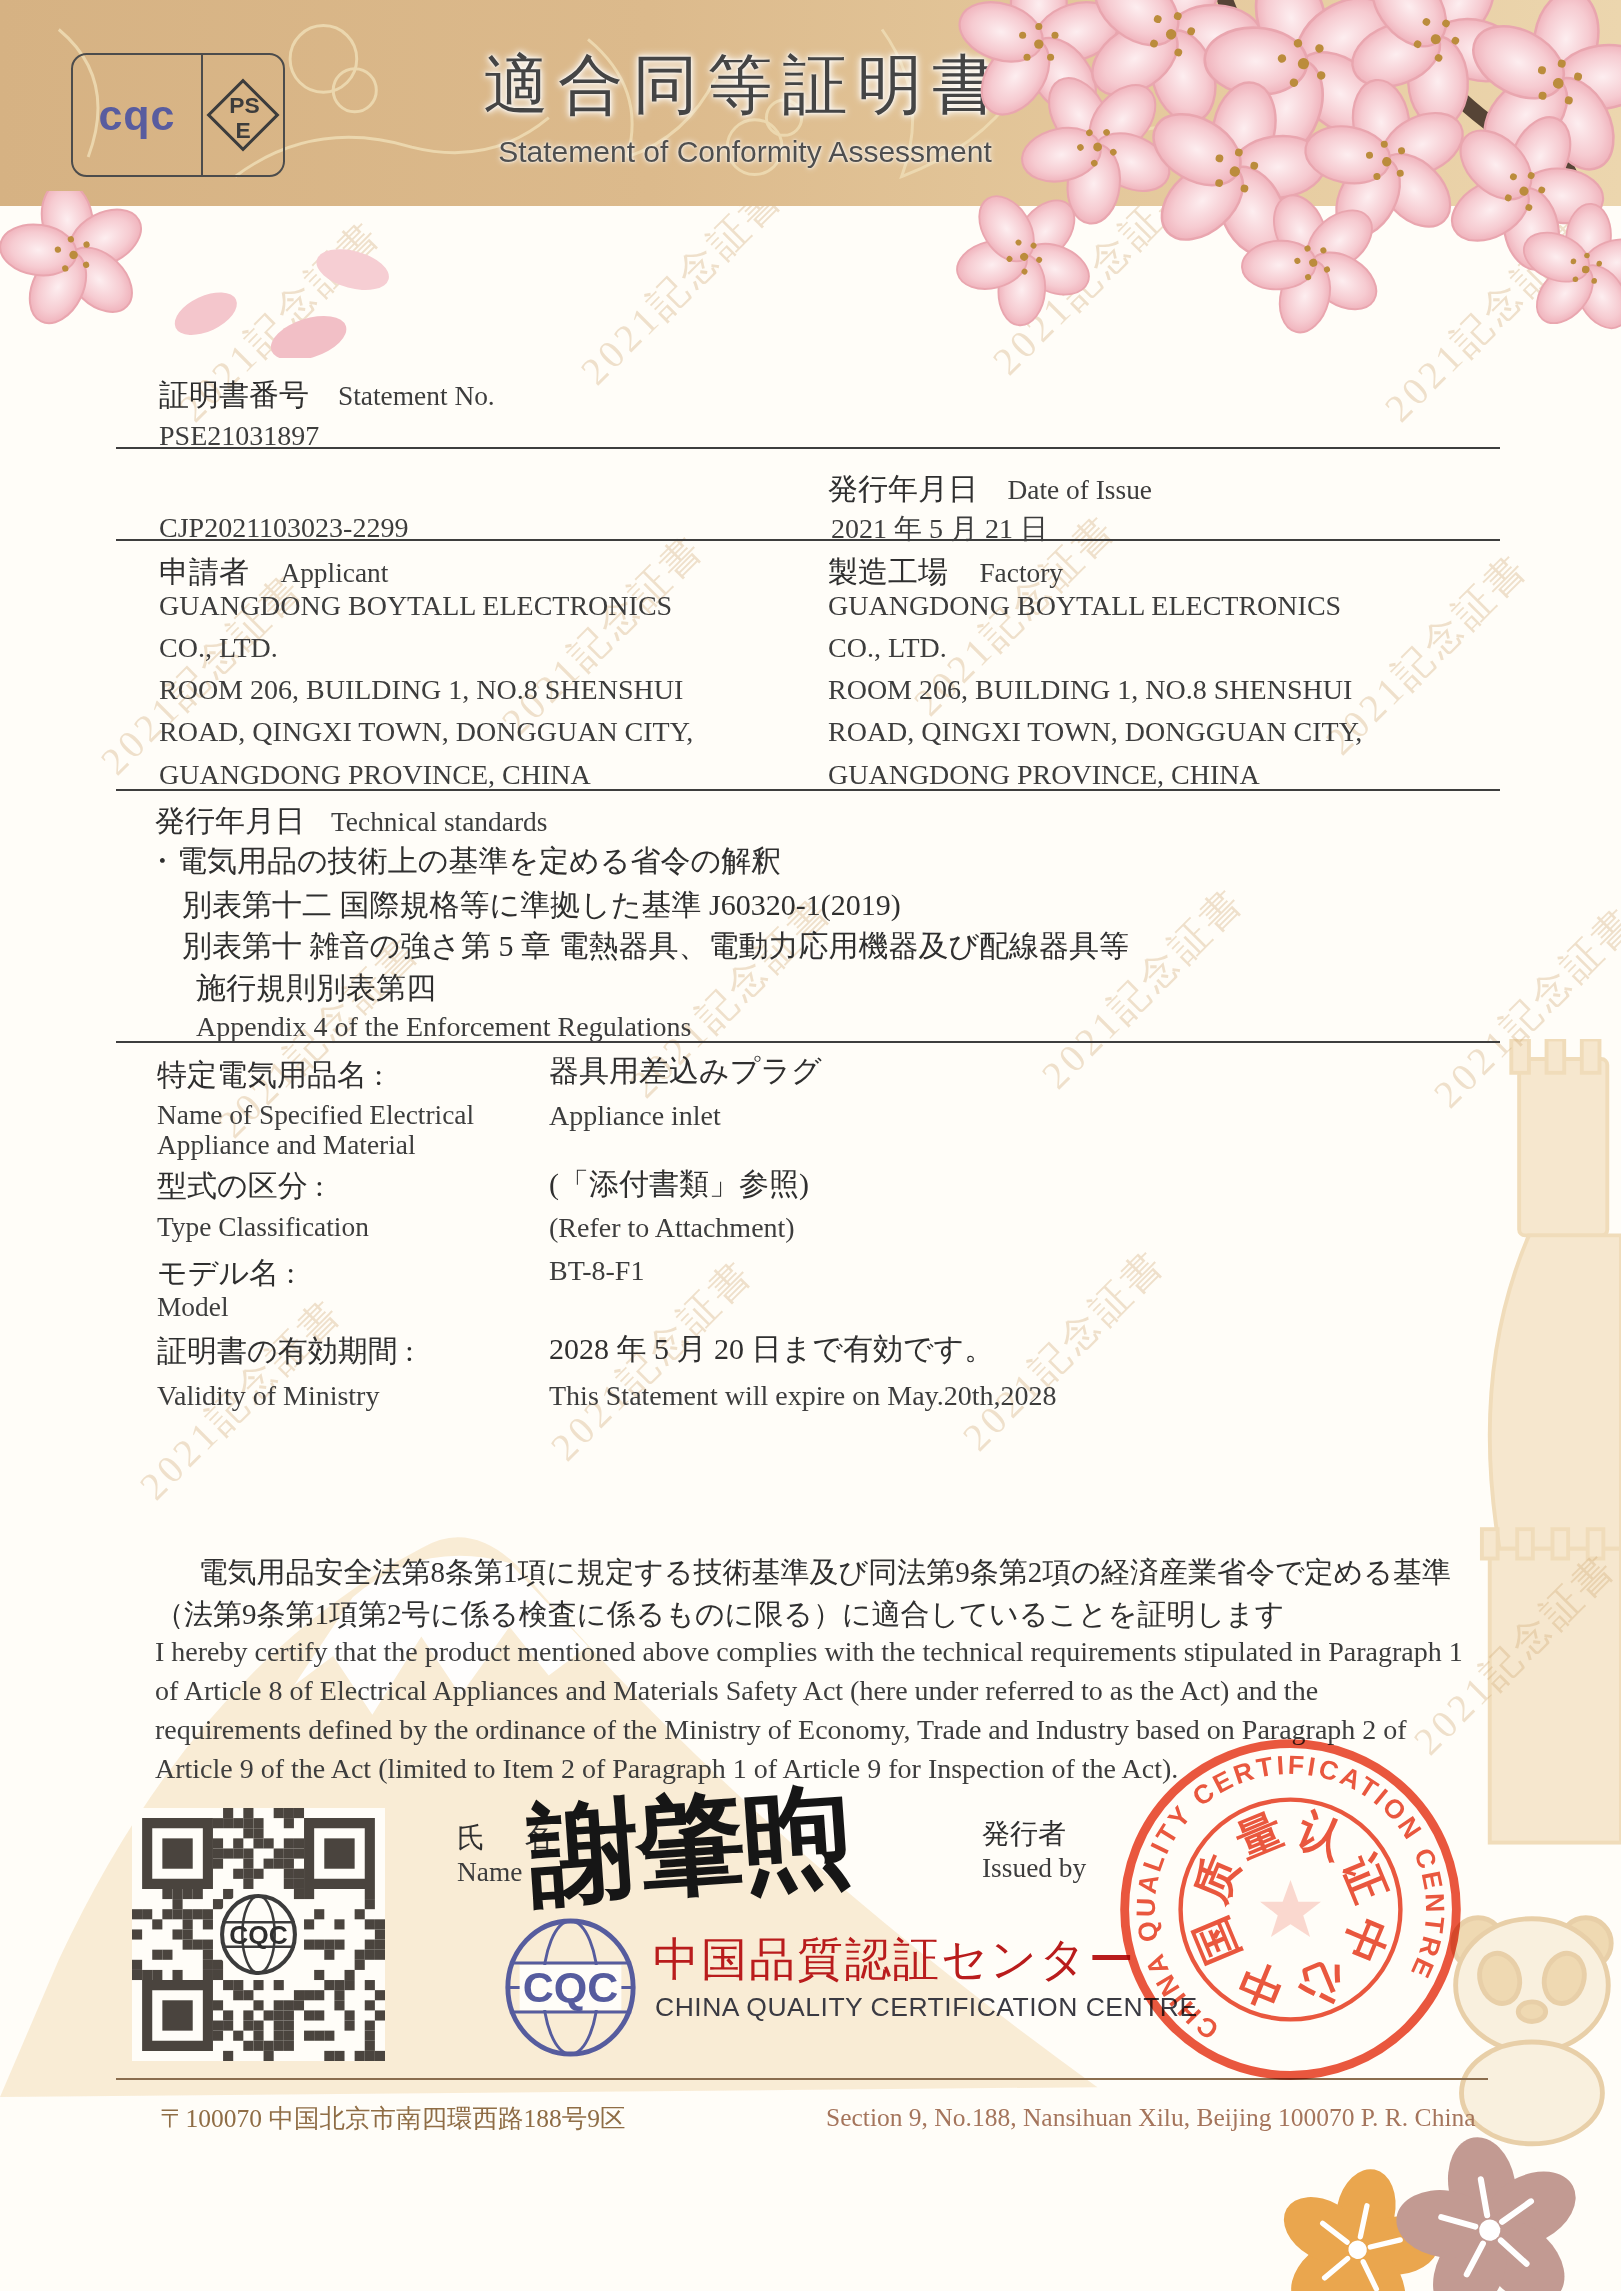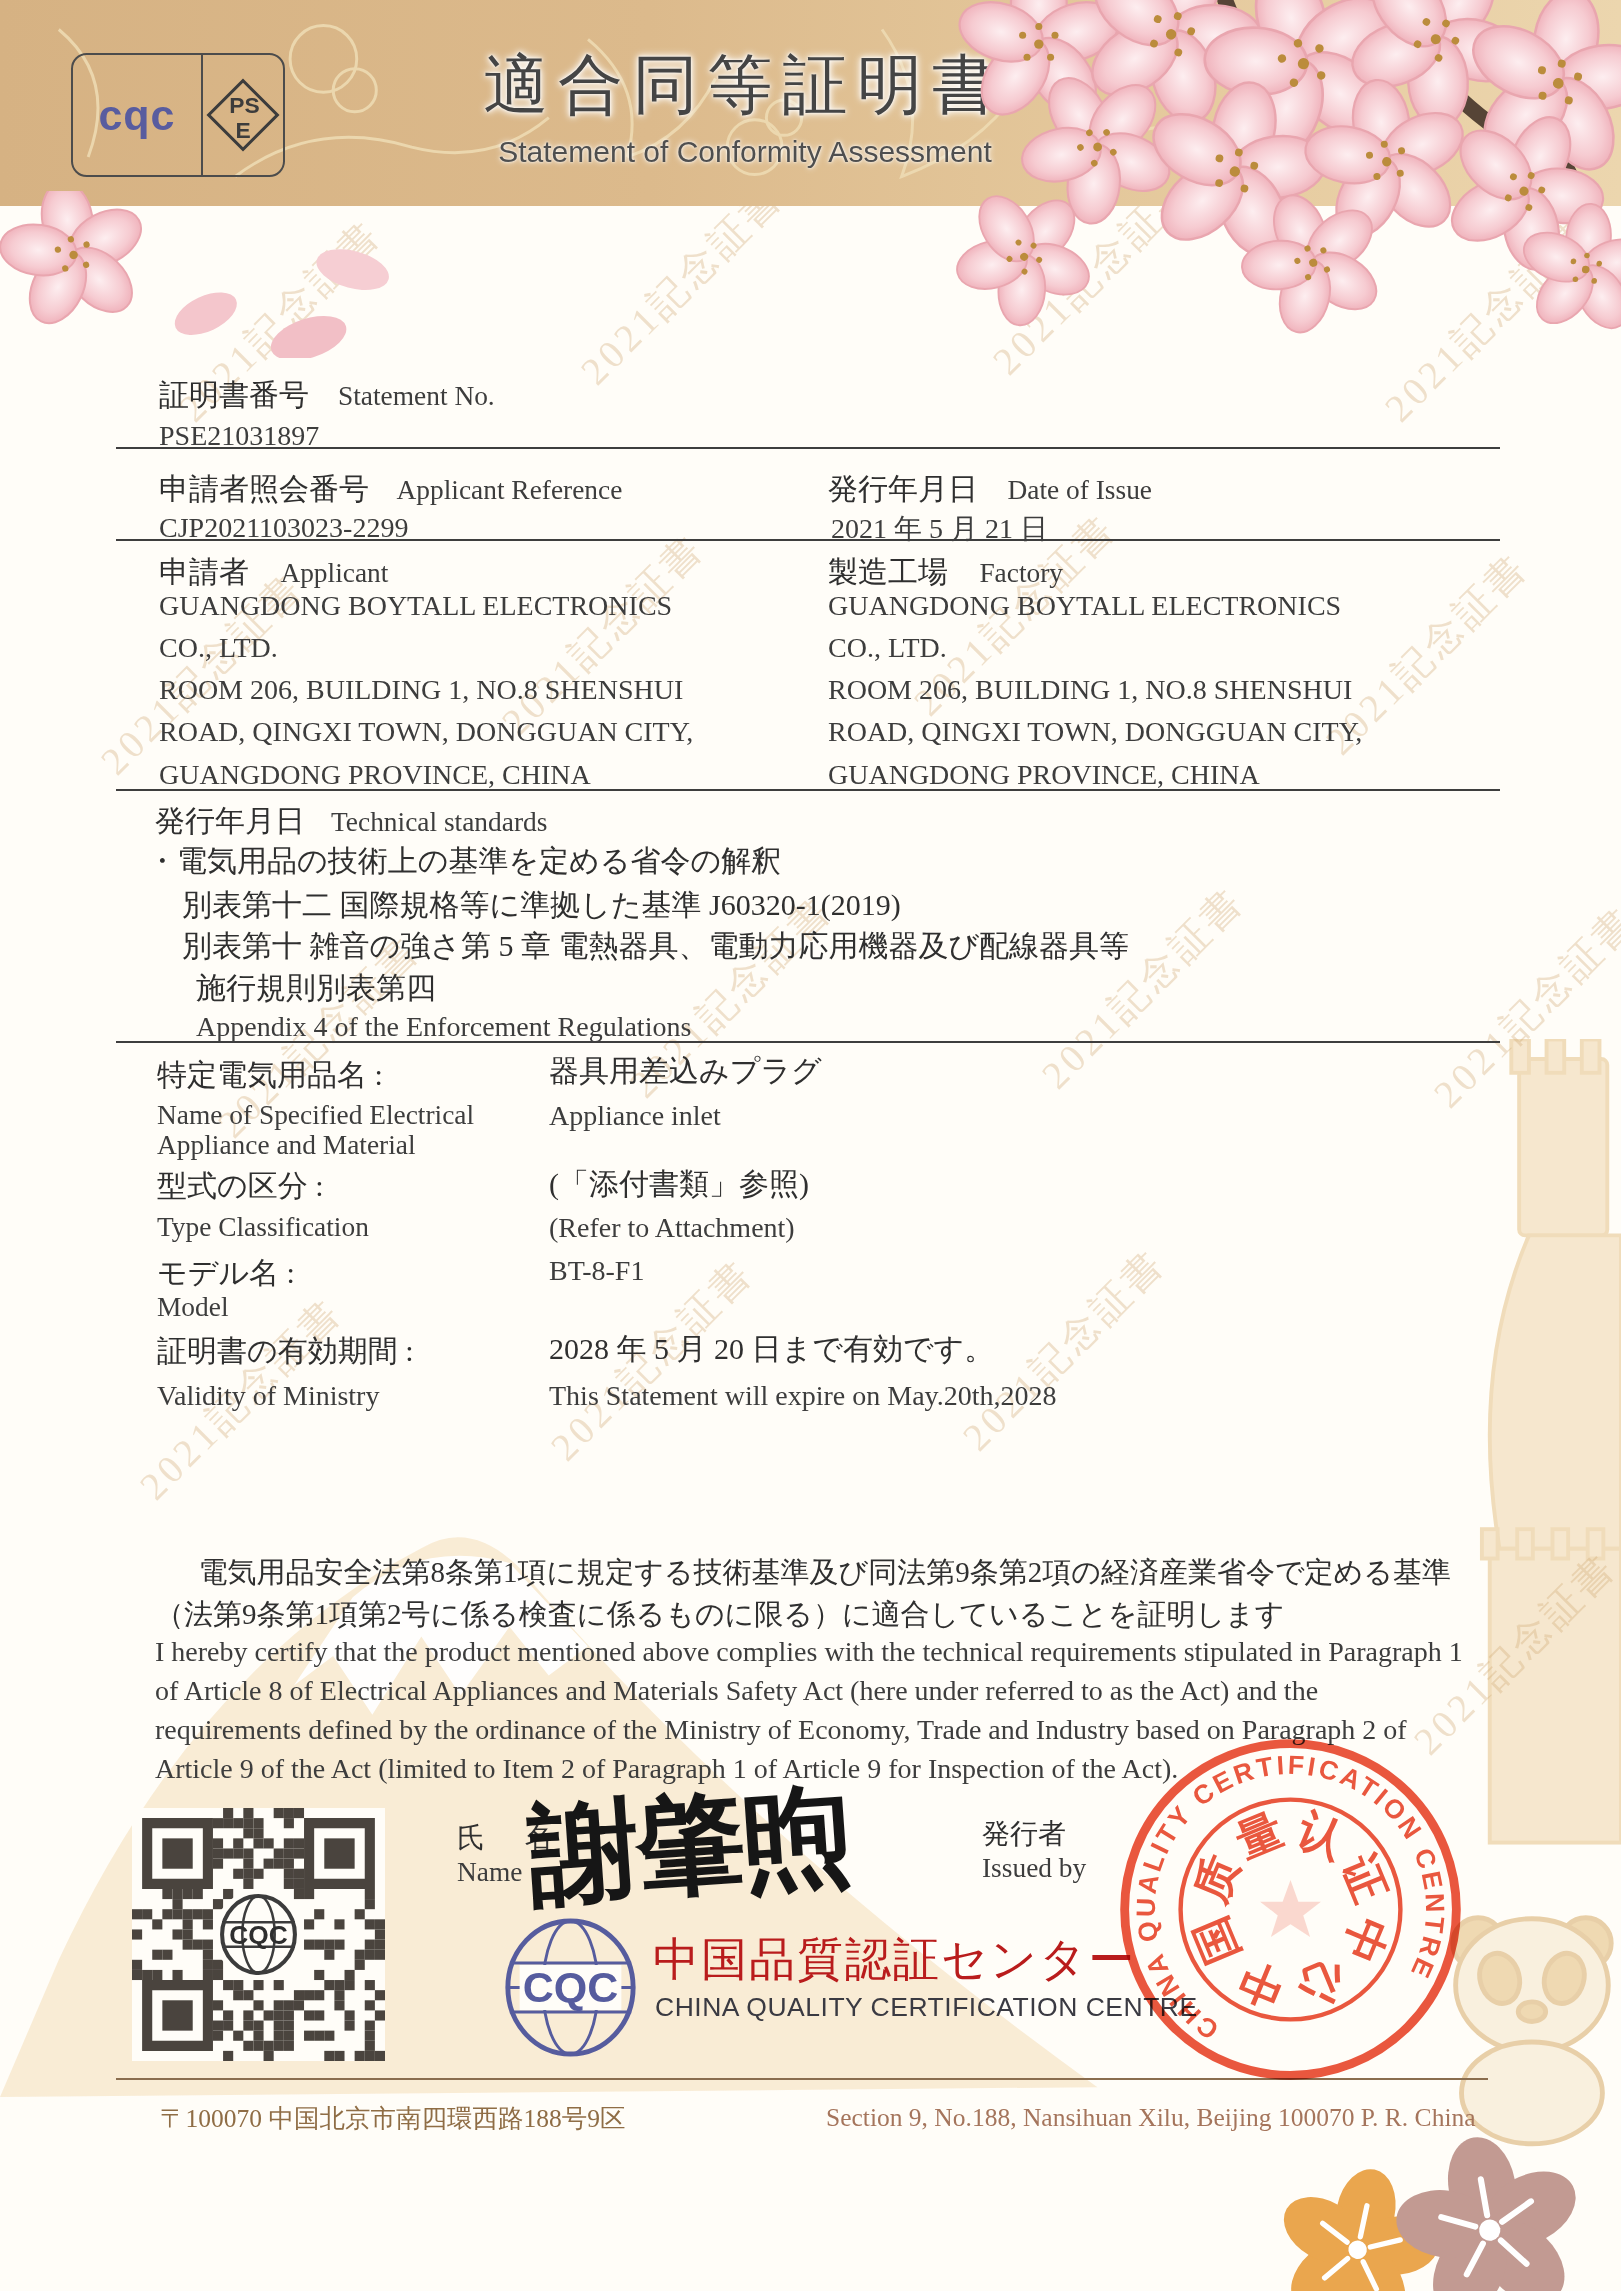--- a/index.html
+++ b/index.html
@@ -199,24 +199,20 @@
     <ellipse cx="355" cy="150" rx="40" ry="20" fill="#f2bfc6" transform="rotate(-18 355 150)"></ellipse>
   </svg>
 
   <div class="row" style="left:159px;top:375px">
     <span class="jsl">証明書番号</span>
     <span class="ens" style="margin-left:25px">Statement No.</span>
   </div>
   <div class="row val" style="left:159px;top:420px">PSE21031897</div>
   <div class="sep" style="top:447px"></div>
 
-  <div class="row" style="left:159px;top:469px">
-    <span class="jsl">申請者照会番号</span>
-    <span class="ens" style="margin-left:23.5px">Applicant Reference</span>
-  </div>
   <div class="row" style="left:828px;top:469px">
     <span class="jsl">発行年月日</span>
     <span class="ens" style="margin-left:25.5px">Date of Issue</span>
   </div>
   <div class="row val" style="left:159px;top:512px">CJP2021103023-2299</div>
   <div class="row val" style="left:831px;top:510px">2021 年 5 月 21 日</div>
   <div class="sep" style="top:539px"></div>
 
   <div class="row" style="left:159px;top:552px">
     <span class="jsl">申請者</span>

